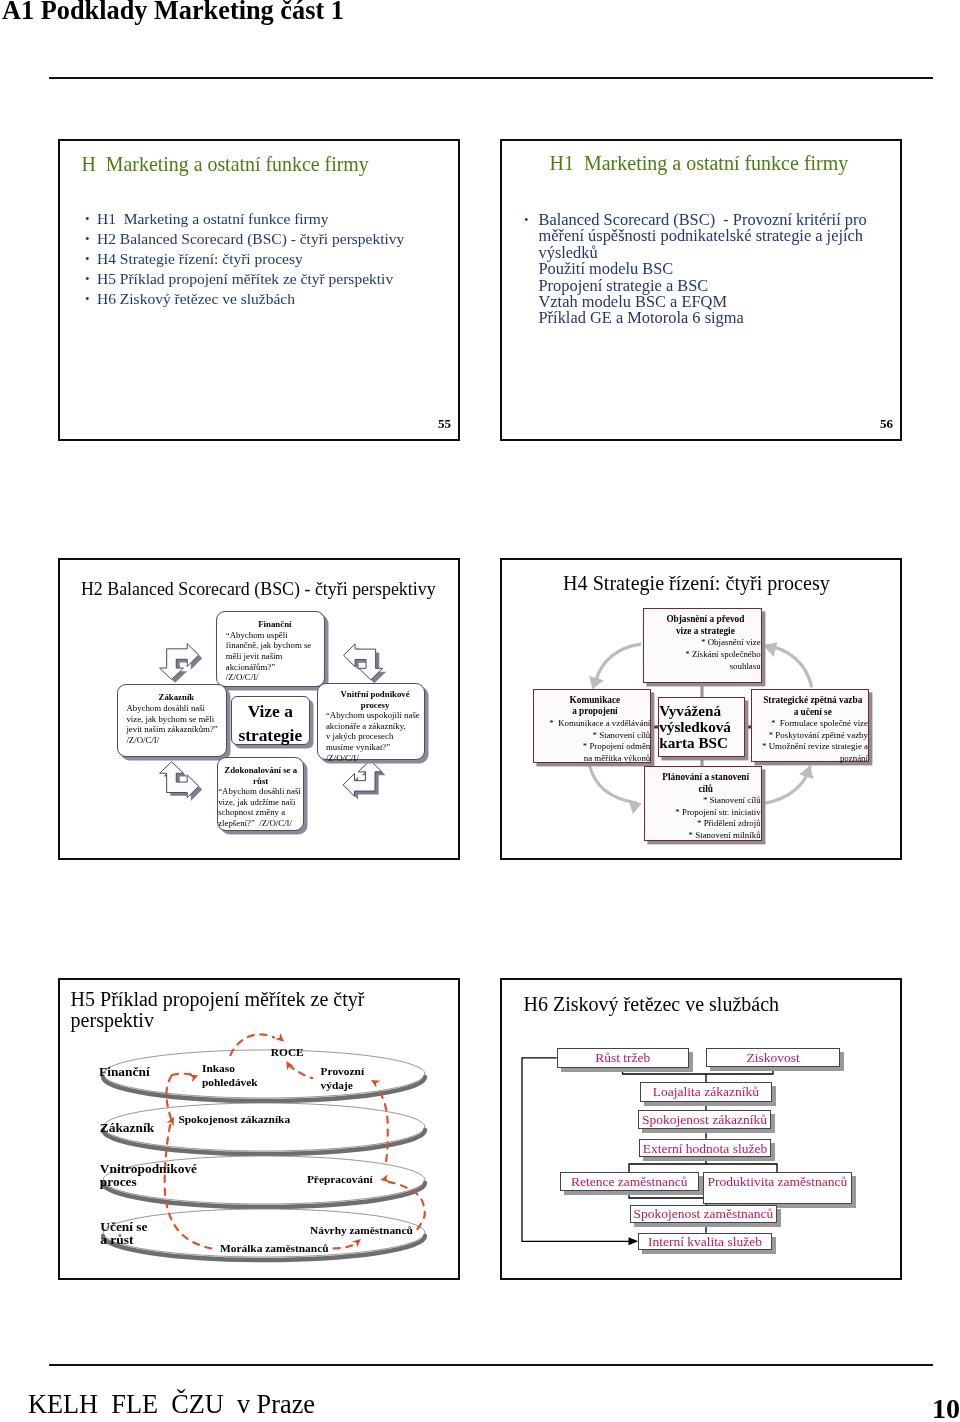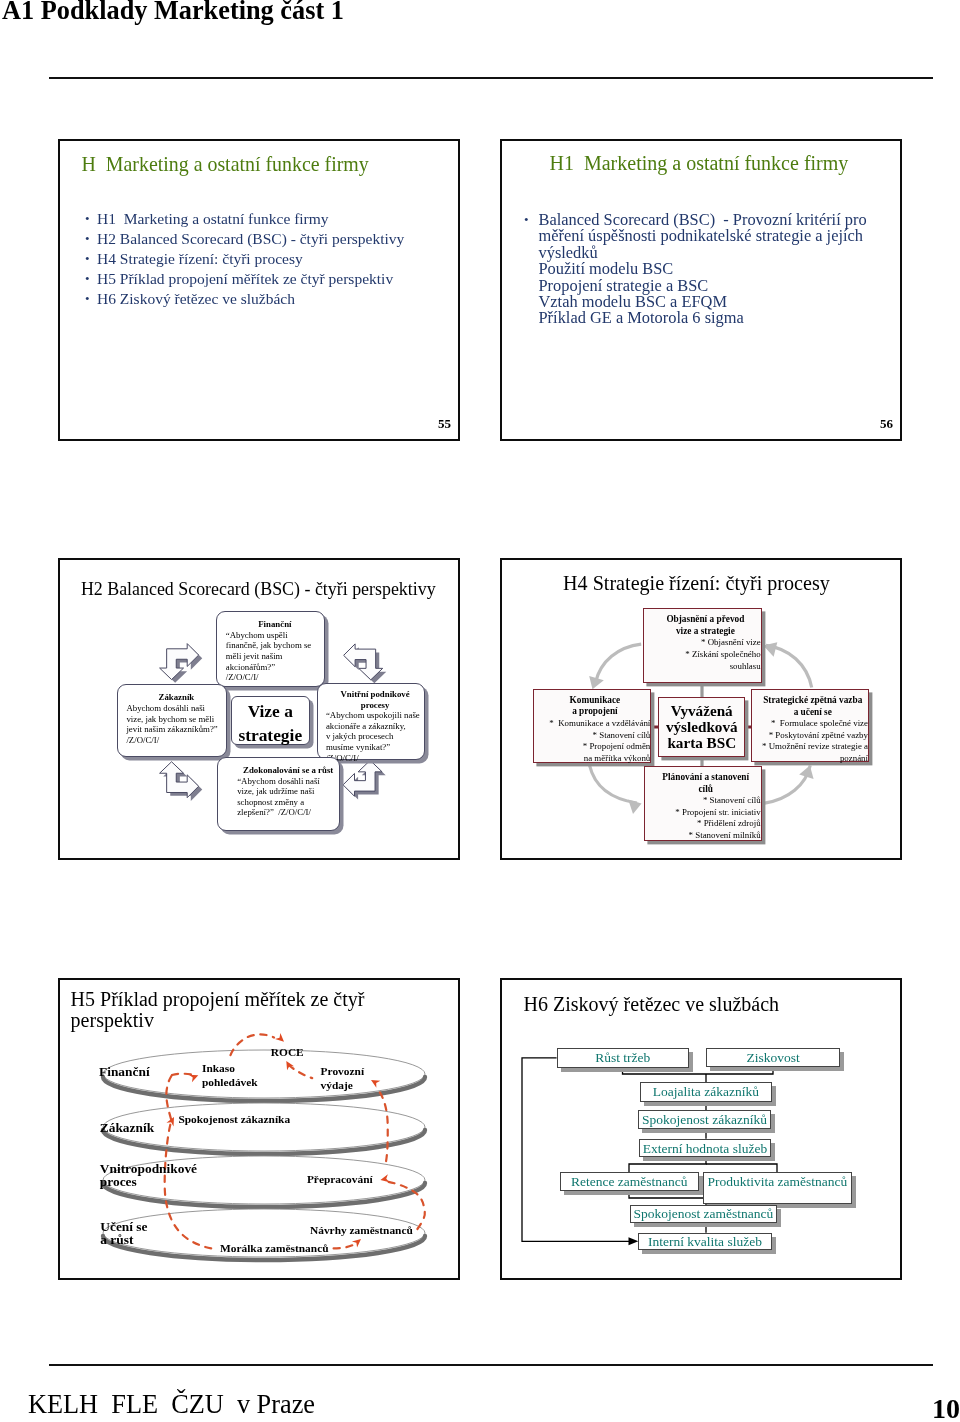--- a/index.html
+++ b/index.html
@@ -37,55 +37,55 @@
   .bx{position:absolute;box-sizing:border-box;border:1.3px solid #4b4b63;background:#fff;
       border-radius:9px;box-shadow:3.5px 3.5px 0 0 #8a8a99;text-align:center;}
   .bx .hd{font-weight:bold;font-size:8.8px;display:block;text-align:center;line-height:10.6px;
           white-space:pre-line;}
   .bx .ln{font-size:8.8px;display:block;text-align:left;line-height:10.6px;white-space:pre;}
   .bsc-center{border-radius:6px;}
   .bsc-center span{font-weight:bold;font-size:17.4px;line-height:24px;display:block;}
   .bsc-fin {left:158.4px;top:53.3px;width:108.6px;height:75.9px;padding:7px 0 0 8.4px;}
   .bsc-zak {left:59px;  top:126.4px;width:110.4px;height:72.2px;padding:7px 0 0 8.4px;}
   .bsc-vnit{left:258.5px;top:125px; width:108.8px;height:77px;padding:5px 0 0 8.4px;}
-  .bsc-zdok{left:159.2px;top:199px; width:123px;height:74.3px;padding:7px 0 0 19px;}
+  .bsc-zdok{left:159.2px;top:199px; width:87px;height:74.3px;padding:7px 0 0 0;}
   .bsc-center{left:172.5px;top:138.2px;width:79.5px;height:49px;padding:2px 0 0 0;}
   
   .h4-t{left:63.1px;top:16px;font-size:20.1px;line-height:18px;}
   .rbx{position:absolute;box-sizing:border-box;border:1.2px solid #7b2430;background:#fcfafa;
        box-shadow:3.4px 3.4px 0 0 #8d8d8d;}
   .rbx .hd{font-weight:bold;font-size:9.3px;display:block;text-align:center;line-height:11.6px;
            white-space:pre-line;}
   .rbx .ln{font-size:8.9px;display:block;text-align:right;line-height:11.6px;white-space:pre;}
   .h4-top  {left:143.1px;top:50.3px; width:118.6px;height:75px;padding:5px 0 0 6px;}
   .h4-left {left:32.5px; top:130.9px;width:118.8px;height:74.1px;padding:5px 0 0 6px;}
   .h4-right{left:250.5px;top:131.1px;width:118.5px;height:73.2px;padding:5px 0 0 6px;}
   .h4-bot  {left:143.8px;top:208.1px;width:117.8px;height:74.5px;padding:5px 0 0 6px;}
-  .h4-center{left:158.2px;top:138.7px;width:87.2px;height:60.8px;padding:5px 0 0 0;text-align:center;}
+  .h4-center{left:158.2px;top:138.7px;width:87.2px;height:60.8px;padding:5px 0 0 0;}
   .h4-center span{font-weight:bold;font-size:15.2px;line-height:16px;display:block;}
   
   .h5-t{left:12.6px;top:11px;font-size:20px;line-height:21.1px;}
   .h5lab{position:absolute;font-weight:bold;font-size:13.4px;line-height:12.8px;white-space:pre-line;}
   .h5m{position:absolute;font-weight:bold;font-size:11.4px;line-height:14px;white-space:pre-line;}
   .p1{left:41px;  top:88px;}
   .p2{left:41.8px;top:144.4px;}
   .p3{left:41.8px;top:185.2px;}
   .p4{left:42.3px;top:242.9px;}
   .m1{left:212.8px;top:67.3px;}
   .m2{left:144px;  top:82.9px;}
   .m3{left:262.6px;top:85.6px;text-align:left;}
   .m4{left:120.4px;top:134.2px;}
   .m5{left:248.9px;top:194.3px;}
   .m6{left:252px;  top:244.6px;}
   .m7{left:162px;  top:262.8px;}
   
   .h6-t{left:23.6px;top:16.2px;font-size:20px;line-height:20px;}
   .hbx{position:absolute;box-sizing:border-box;border:1.2px solid #444;background:#fff;
        box-shadow:4px 4px 0 0 #9a9a9a;font-size:13.5px;text-align:center;white-space:nowrap;
-       color:#0f766e;}
+       color:#be185d;}
   .hb1{left:56.6px; top:69.8px; width:132.2px;height:20px;line-height:18px;}
   .hb2{left:206.2px;top:69.8px; width:133.8px;height:19.7px;line-height:18px;}
   .hb3{left:139.5px;top:104.1px;width:132.8px;height:19.5px;line-height:18px;}
   .hb4{left:137.7px;top:132.4px;width:133.7px;height:18.6px;line-height:17px;}
   .hb5{left:138.6px;top:160.8px;width:132.8px;height:18.5px;line-height:17px;}
   .hb6{left:59.7px; top:194px;  width:139.1px;height:19px;line-height:17.5px;}
   .hb7{left:202.9px;top:194px;  width:148.9px;height:32px;line-height:17.5px;}
   .hb8{left:130px;  top:227px;  width:146.7px;height:17.7px;line-height:16.5px;}
   .hb9{left:138.3px;top:254.7px;width:133.4px;height:17.3px;line-height:16px;}
   .b2{left:24px;top:73px;font-size:16.4px;line-height:16.4px;}

